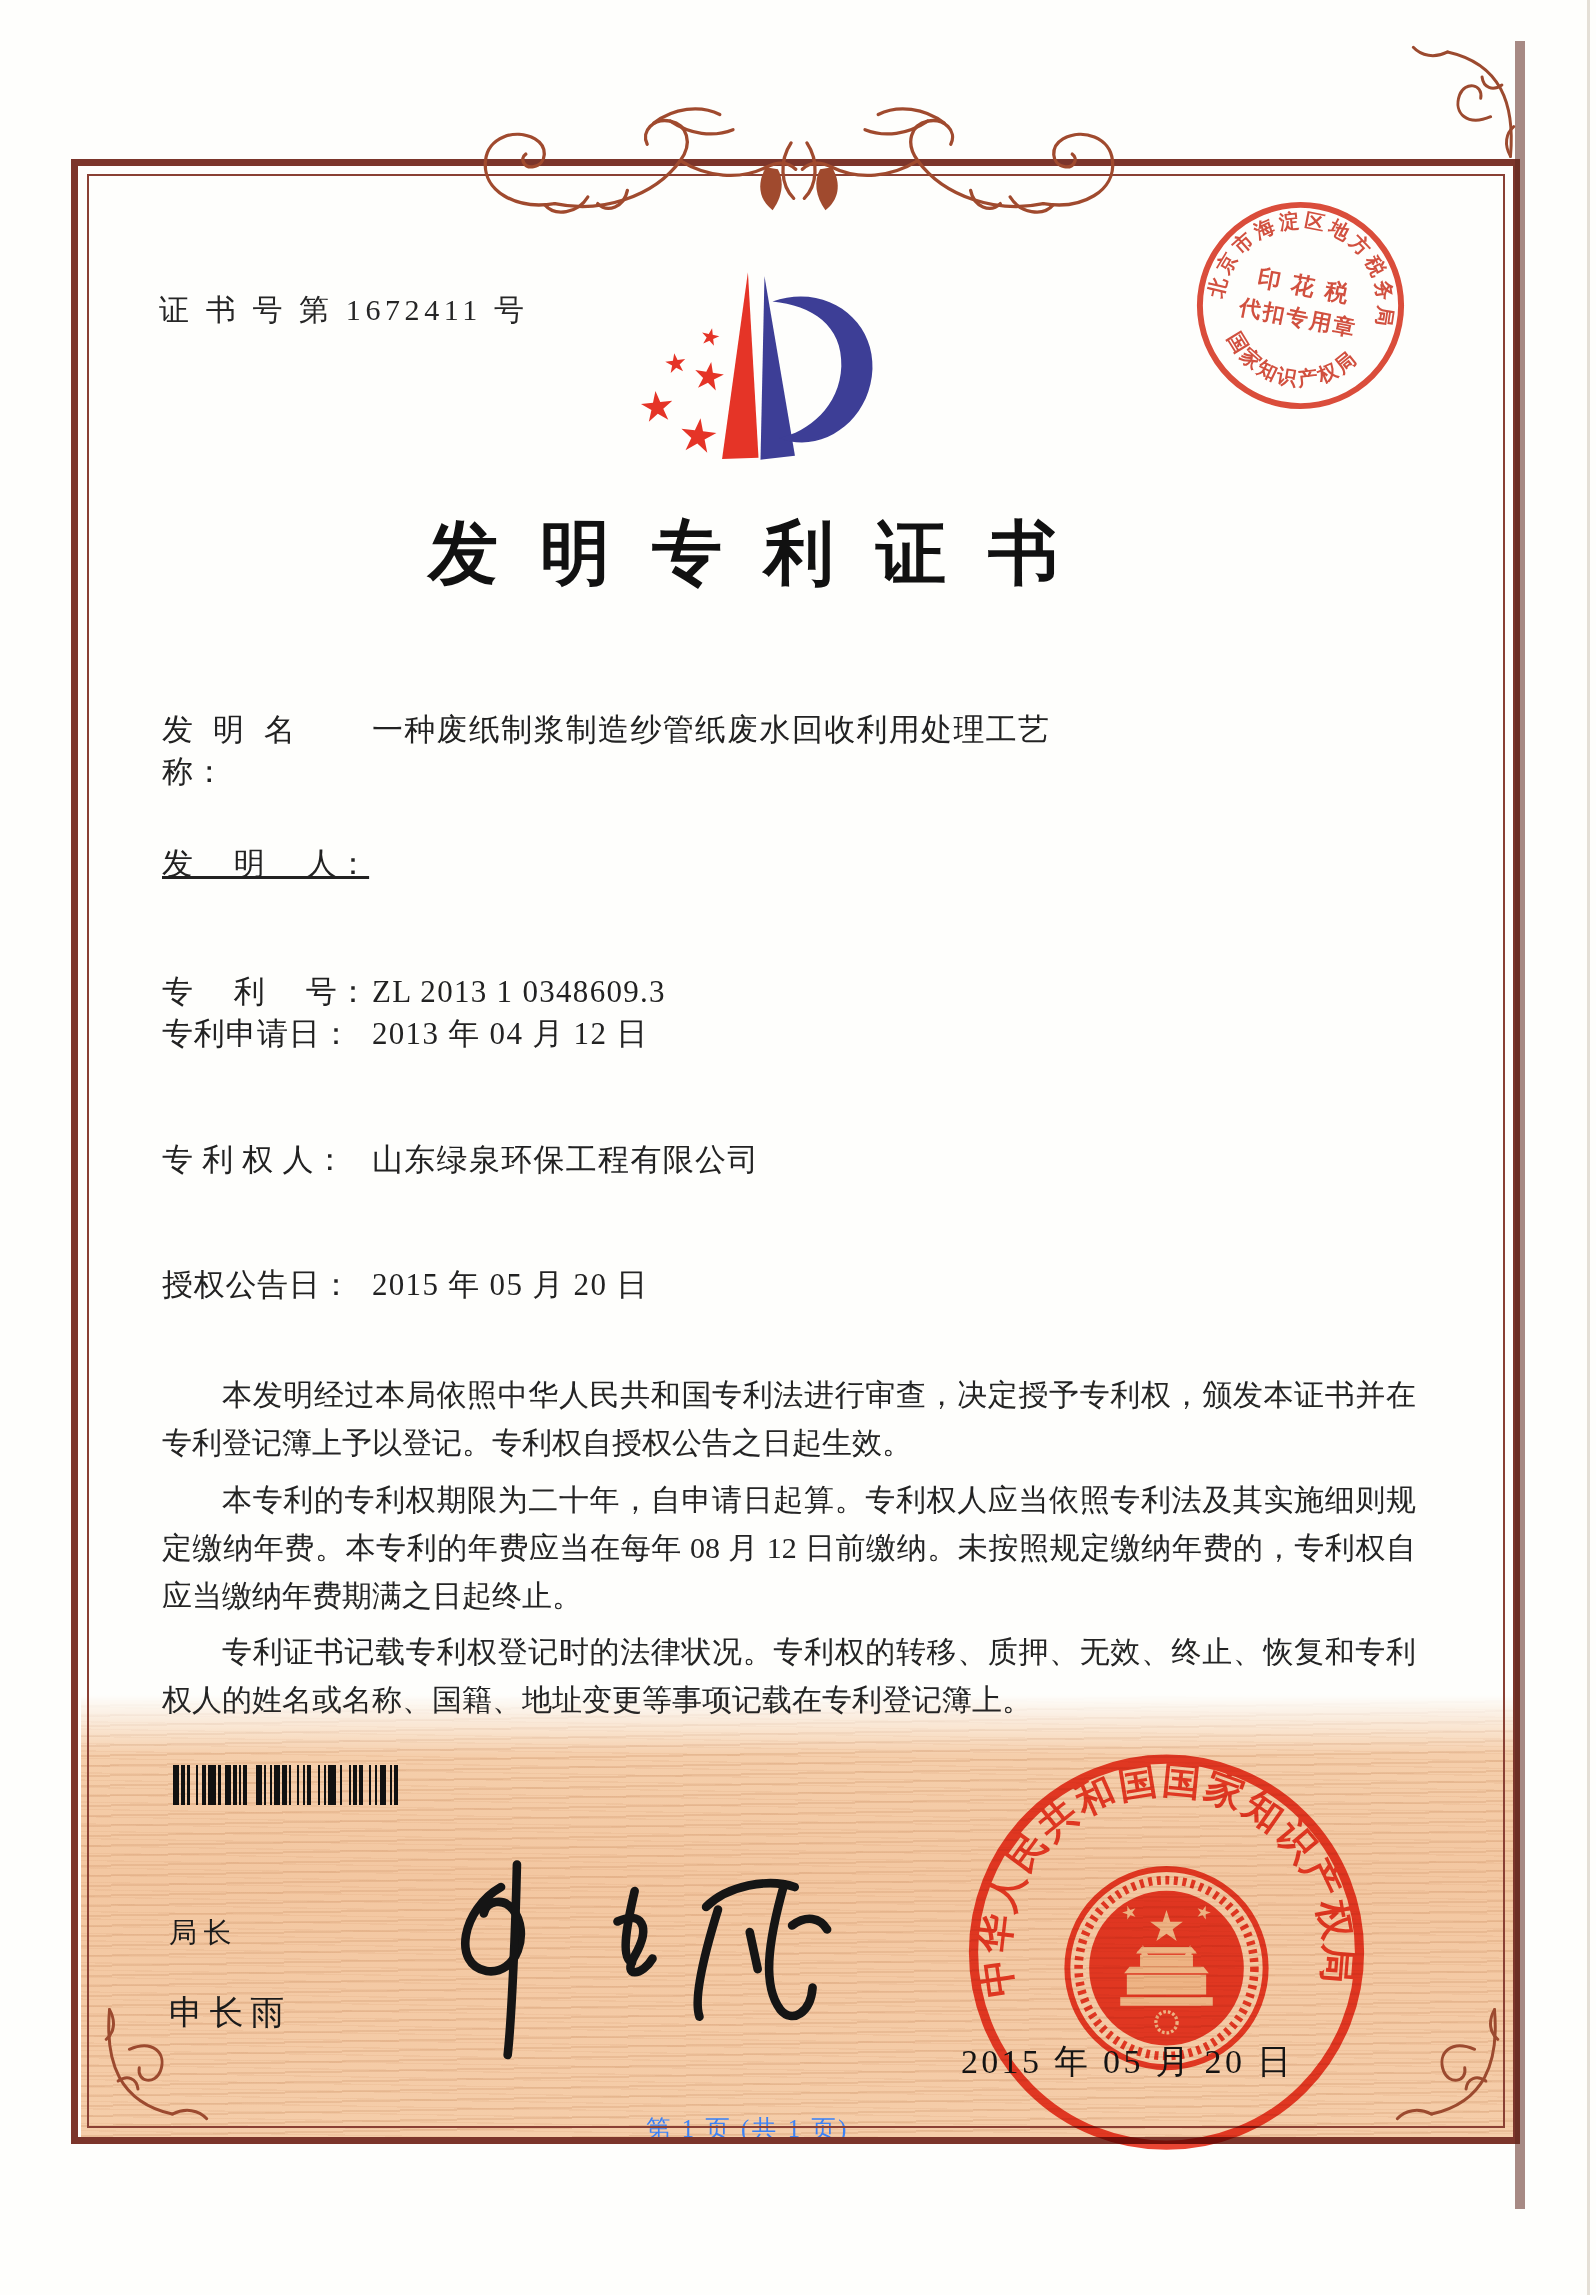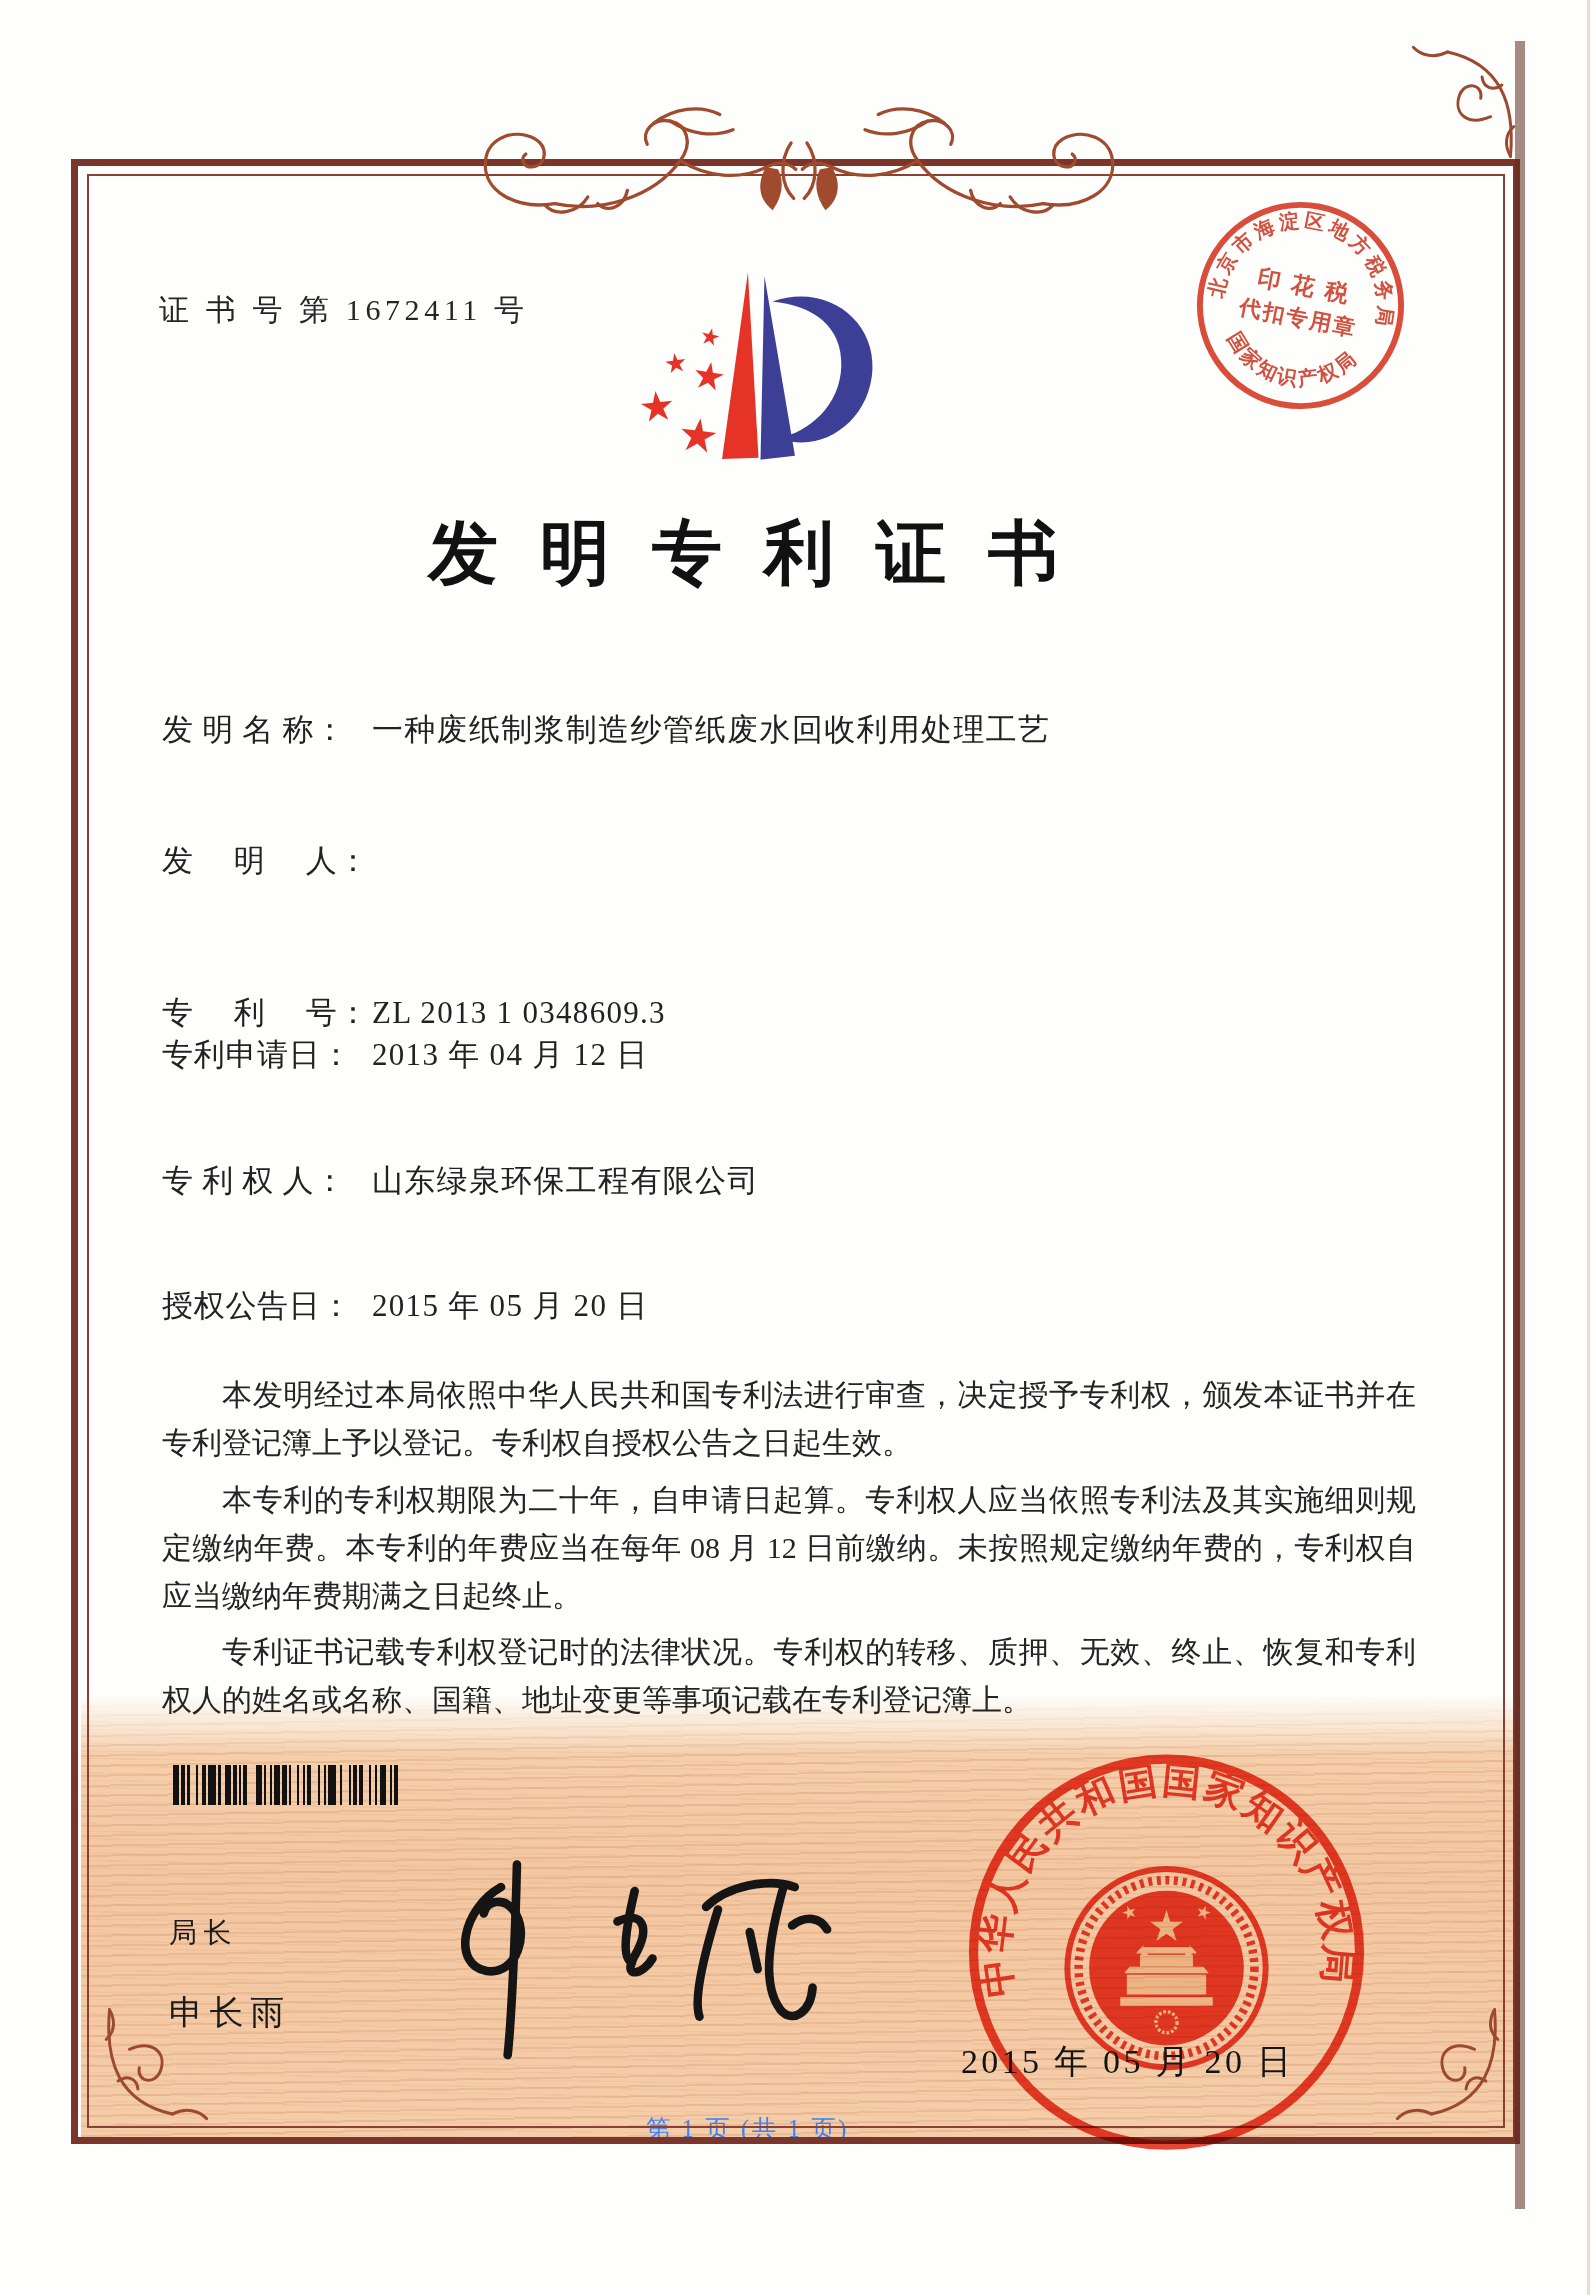--- a/index.html
+++ b/index.html
@@ -34,21 +34,21 @@
   
   .cert-no{ left:159px; top:290px; font-size:30px; letter-spacing:4.6px; color:#262626; z-index:2;}
   .doc-title{
     left:0; top:507px; width:1528px; text-align:center; font-size:70px; font-weight:bold;
     letter-spacing:42px; color:#111; z-index:2;
   }
   .fields{ left:162px; top:709px; width:1257px; z-index:2;}
   .field-row{ display:flex; align-items:flex-start; font-size:31px; color:#222; }
   .field-row .lbl{ flex:0 0 210px; letter-spacing:0.7px; }
   .field-row .val{ letter-spacing:1.3px; }
-  .fr0{margin-bottom:89px;} .fr1{margin-bottom:110px;} .fr2{align-items:center;}
+  .fr0{margin-bottom:50px;font-family:Liberation Mono, monospace;} .fr1{margin-bottom:86px;text-decoration:underline;} .fr2{align-items:center;}
   .fr3{margin-bottom:84px;} .fr4{margin-bottom:83px;} .fr5{margin-bottom:0;}
   .body-text{ left:162px; top:1371px; width:1254px; z-index:2; font-size:30px; line-height:48px;
     text-align:justify; color:#242424;}
   .body-text p{ margin:0 0 8.6px 0; text-indent:2em; }
   .director-role{ left:169px; top:1914px; font-size:28px; letter-spacing:6.6px; color:#1b1b1b; z-index:2;}
   .director-name{ left:169px; top:1990px; font-size:34px; letter-spacing:6.6px; color:#1b1b1b; z-index:2;}
   .seal-date{ left:961px; top:2039px; font-size:34px; letter-spacing:3.3px; color:#141414; z-index:6;}
   .footer-page{ left:569px; top:2112px; width:357px; text-align:center; font-size:24.5px;
     letter-spacing:2.6px; color:#3b82f6; z-index:2;}
   

